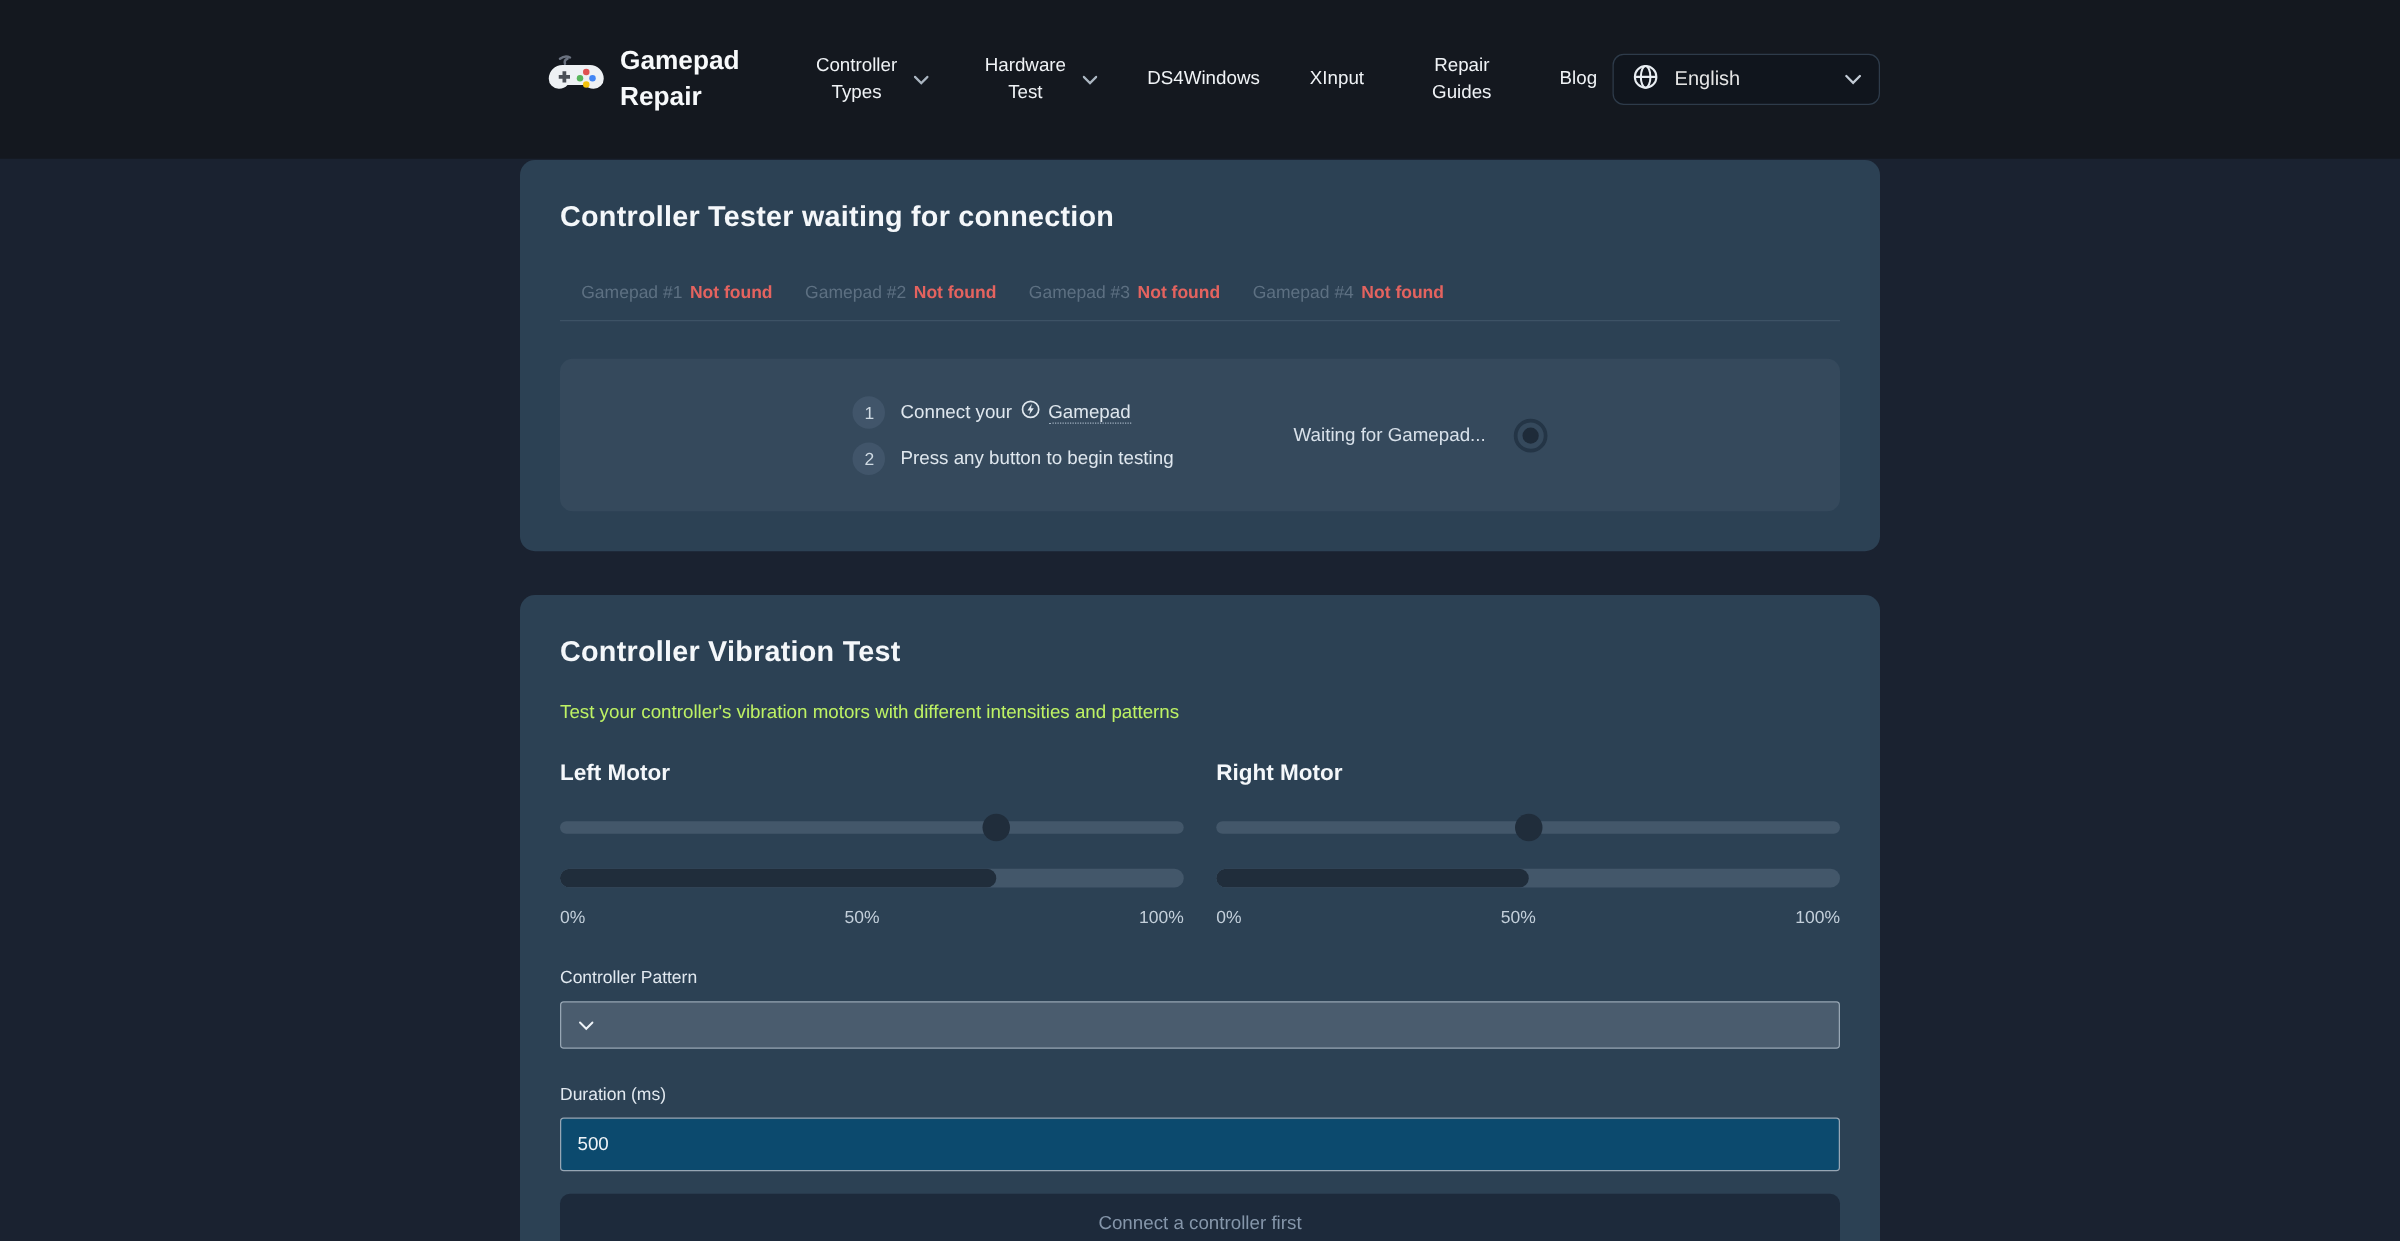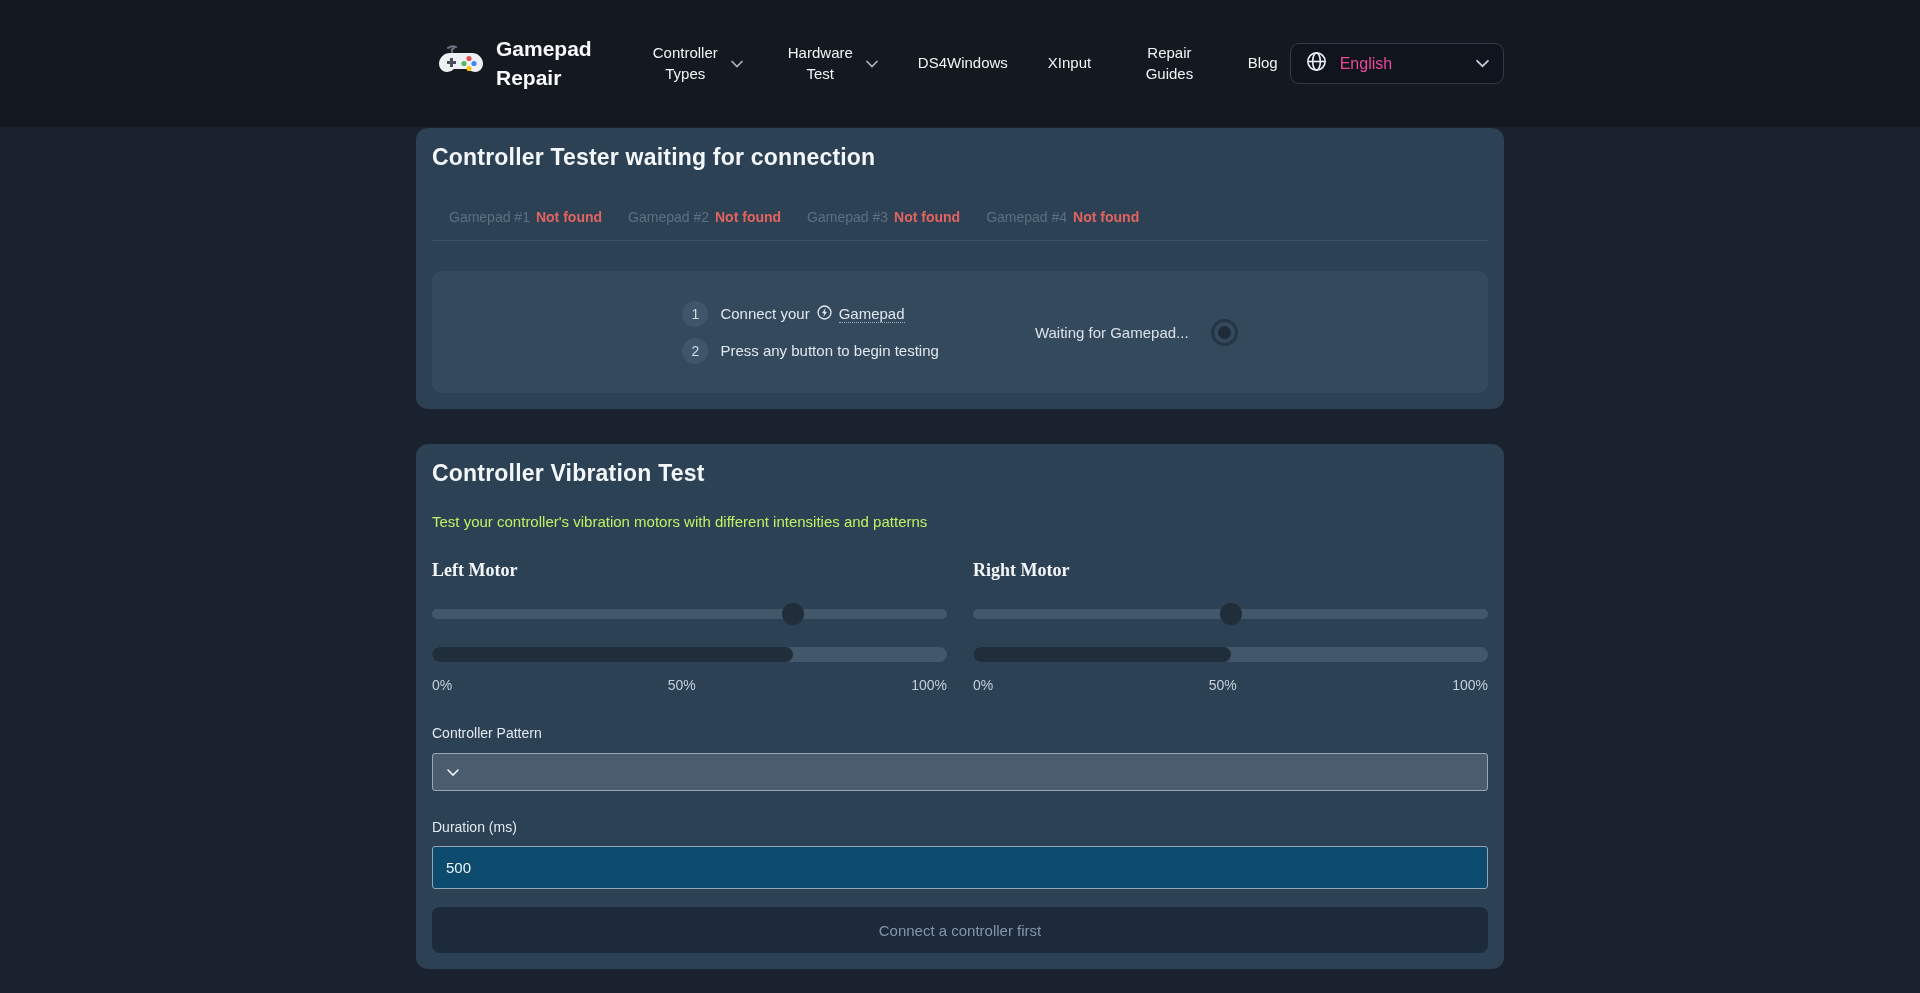--- a/index.html
+++ b/index.html
@@ -24,25 +24,25 @@
   .nav-item { display:flex; align-items:center; gap:8px; cursor:pointer; font-size:15px; color:#f0f3f6; }
   .nav-label { text-align:center; line-height:1.35; }
   .nav-label.narrow { max-width:82px; }
   .chev { display:flex; align-items:center; }
   .lang-pill {
     margin-left:12px;
     width:220px; height:41px; border:1px solid #2e3b4a; border-radius:9px;
     background:#10151d; display:flex; align-items:center; gap:12px;
     padding:0 14px; cursor:pointer;
   }
-  .lang-pill .label { font-size:16px; color:#ec4899; flex:1; }
+  .lang-pill .label { font-size:16px; color:#e5e5e5; flex:1; }
   
   .container { width:1088px; margin:0 auto; }
   .card {
-    background:#2c4154; border-radius:12px; padding:16px;
+    background:#2c4154; border-radius:12px; padding:32px;
   }
   .card + .card { margin-top:35px; }
   .card-title { font-size:23px; font-weight:bold; color:#f4f7fa; letter-spacing:.2px; }
   
   .tabs {
     display:flex; gap:26px; margin-top:38px; padding:0 0 15px 17px;
     border-bottom:1px solid #3d5265;
   }
   .tab { display:flex; gap:6px; font-size:14px; cursor:pointer; white-space:nowrap; }
   .tab .t-name { color:#5d7082; }
@@ -66,21 +66,21 @@
     width:27px; height:27px; border-radius:50%;
     border:3px solid #243546; position:relative;
   }
   .spinner::after {
     content:""; position:absolute; left:50%; top:50%; width:13px; height:13px;
     margin:-6.5px 0 0 -6.5px; border-radius:50%; background:#1e2b39;
   }
   
   .subtitle { margin-top:26px; font-size:15px; color:#bef264; }
   .motors { display:grid; grid-template-columns:1fr 1fr; column-gap:26px; margin-top:30px; }
-  .motor-name { font-size:18px; font-weight:bold; color:#f4f7fa;font-family:Liberation Serif, serif; }
+  .motor-name { font-size:18px; font-weight:bold; color:#f4f7fa; }
   .slider { position:relative; height:22px; margin-top:22px; cursor:pointer; }
   .slider-track {
     position:absolute; left:0; right:0; top:6px; height:10px;
     border-radius:5px; background:#43576a;
   }
   .slider-thumb {
     position:absolute; top:0; width:22px; height:22px; margin-left:-11px;
     border-radius:50%; background:#202d3b;
   }
   .progress { margin-top:22px; height:15px; border-radius:8px; background:#43576a; overflow:hidden; }

